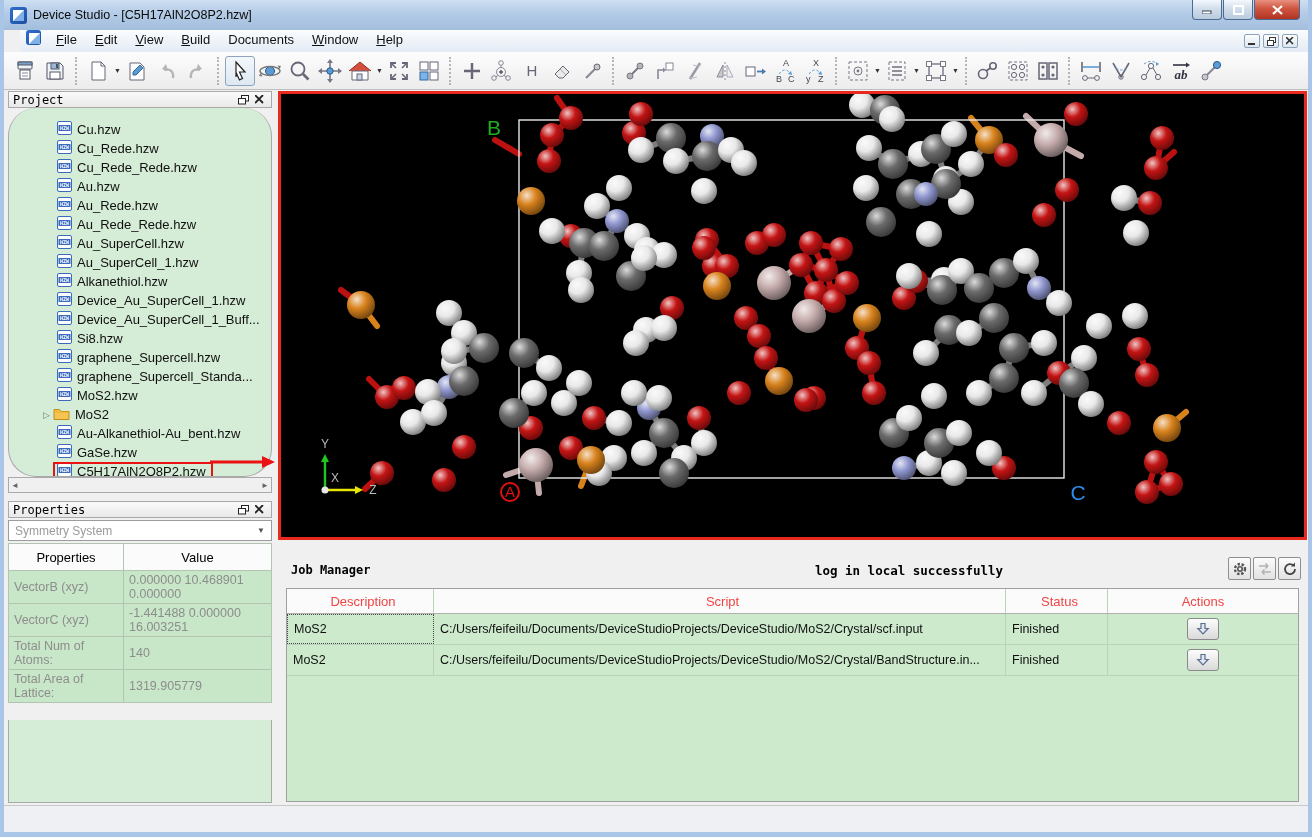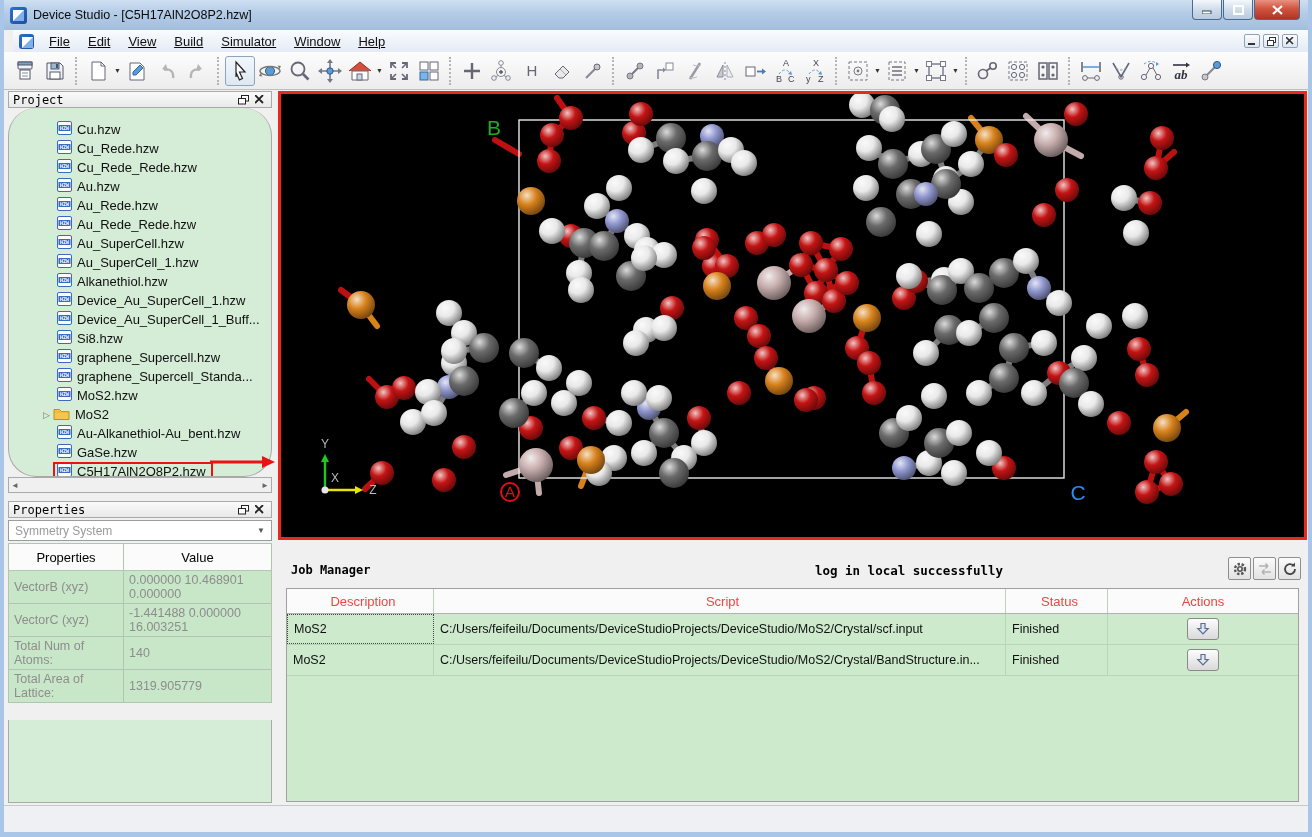--- a/index.html
+++ b/index.html
@@ -14,22 +14,22 @@
     background:linear-gradient(135deg,#2f6fd0 0%,#1d4fa0 100%);position:relative;flex:0 0 auto;}
   .appicon:after{content:"";position:absolute;left:3px;top:3px;width:11px;height:11px;
     background:linear-gradient(135deg,#fff 0 49%,#7fb0e8 51% 100%);}
   .title-text{color:#0a0a0a;font-size:12.5px;}
   .winbtns{position:absolute;right:8px;top:0;display:flex;}
   .wbtn{width:30px;height:20px;border:1px solid #4a6a92;border-top:none;box-sizing:border-box;
     background:linear-gradient(#f4f8fc,#cfdcea 50%,#b9cbdf);display:flex;align-items:center;justify-content:center;
     border-radius:0 0 4px 4px;margin-left:1px;color:#234;}
   .wbtn.close{width:46px;background:linear-gradient(#e89180,#d05540 45%,#b13423);color:#fff;}
   
-  .menubar{position:absolute;left:9px;top:30px;right:0;height:22px;
-    background:linear-gradient(#fafcfe,#e4ebf5);border-bottom:1px solid #c3ccd8;display:flex;align-items:center;text-decoration:underline;}
+  .menubar{position:absolute;left:16px;top:30px;right:0;height:22px;
+    background:linear-gradient(#fafcfe,#e4ebf5);border-bottom:1px solid #c3ccd8;display:flex;align-items:flex-start;}
   .menubar .appicon{width:15px;height:15px;}
   .menu-item{padding:2px 9px;color:#111;font-size:13px;}
   .menu-item u{text-decoration:underline;}
   .mdibtns{position:absolute;right:10px;top:34px;display:flex;gap:3px;}
   .mdib{width:16px;height:14px;border:1px solid #8fa2b8;background:linear-gradient(#fcfdfe,#dde6ef);
     display:flex;align-items:center;justify-content:center;box-sizing:border-box;border-radius:2px;}
   
   .toolbar{position:absolute;left:0;top:52px;right:0;height:38px;
     background:linear-gradient(#fdfdfd,#ececec);border-bottom:1px solid #bfbfbf;
     display:flex;align-items:center;padding-left:6px;box-sizing:border-box;}
@@ -120,21 +120,21 @@
     </div>
   </div>
 
   <div class="menubar">
     <div class="appicon"></div>
     <div id="menu-items" style="display:flex;">
         <span class="menu-item"><u>F</u>ile</span>
         <span class="menu-item"><u>E</u>dit</span>
         <span class="menu-item"><u>V</u>iew</span>
         <span class="menu-item"><u>B</u>uild</span>
-        <span class="menu-item">Simulator</span>
+        <span class="menu-item">Documents</span>
         <span class="menu-item"><u>W</u>indow</span>
         <span class="menu-item"><u>H</u>elp</span>
       </div>
   </div>
   <div class="mdibtns">
     <div class="mdib">
         <svg width="8" height="8">
           <rect x="0" y="6" width="7" height="2" fill="#333"></rect>
         </svg>
       </div>

